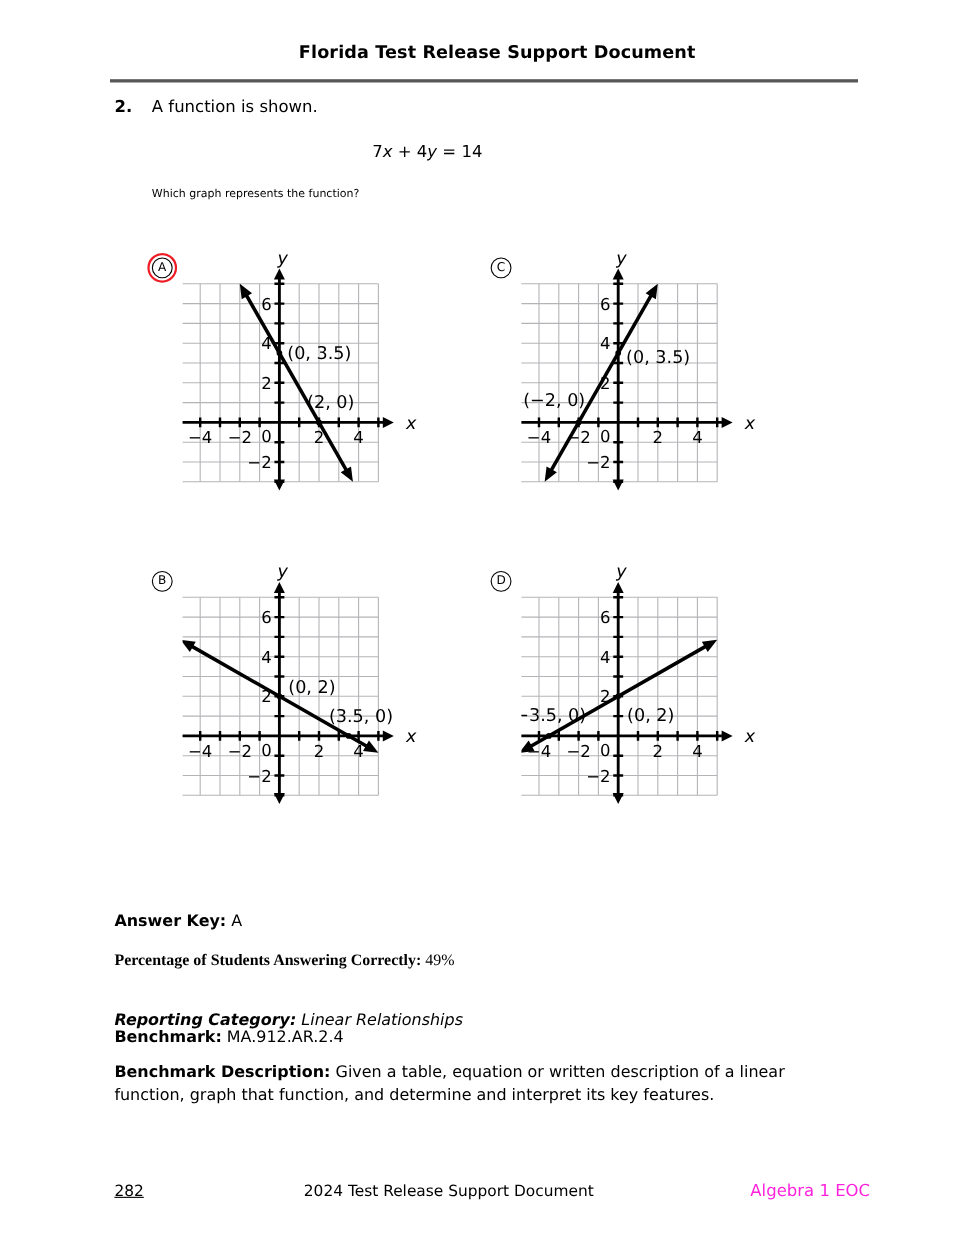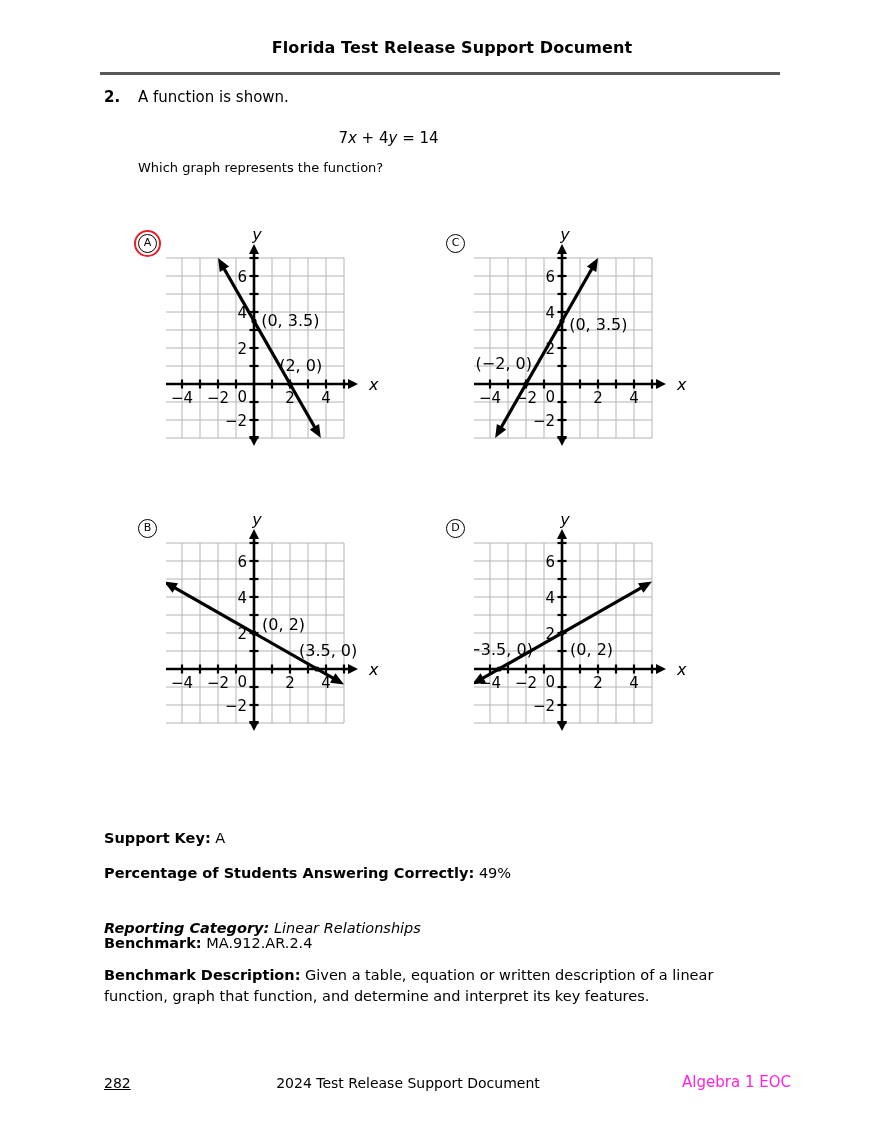--- a/index.html
+++ b/index.html
@@ -54,23 +54,23 @@
     position: absolute;
     top: 129px;
     left: 0;
     width: 777px;
     text-align: center;
     font-size: 15px;
   }
   .q-equation i { font-style: italic; }
   .q-prompt {
     position: absolute;
-    top: 160px;
+    top: 171px;
     left: 138px;
-    font-size: 13px;
+    font-size: 10px;
   }
 
   
   .option {
     position: absolute;
     width: 330px;
     height: 270px;
   }
   .opt-a { left: 130px; top: 228px; }
   .opt-c { left: 438px; top: 228px; }
@@ -108,21 +108,21 @@
   
   .meta {
     position: absolute;
     left: 104px;
     font-size: 14.5px;
     line-height: 1.45;
     width: 660px;
   }
   .meta b { font-weight: bold; }
   .meta-1 { top: 828px; }
-  .meta-2 { top: 863px; }
+  .meta-2 { top: 863px; font-family: Liberation Serif, serif; }
   .meta-3 { top: 918px; font-style: italic; }
   .meta-4 { top: 933px; }
   .meta-5 { top: 965px; }
 
   
   .footer-page {
     position: absolute;
     left: 104px;
     top: 1075px;
     font-size: 14px;
@@ -511,21 +511,21 @@
         <circle cx="88" cy="120" r="2.6" fill="#000"></circle>
         <g fill="#000" font-size="16" font-family="&quot;DejaVu Sans&quot;,&quot;Liberation Sans&quot;,sans-serif">
           <text x="96.1" y="142.1" text-anchor="start">(0, 2)</text>
           <text x="-12.799999999999997" y="142.1" text-anchor="start">(−3.5, 0)</text>
         </g>
       </svg>
     </div>
 </div>
 
 <div class="meta meta-1">
-  <b>Support Key:</b>
+  <b>Answer Key:</b>
   <span>A</span>
 </div>
 <div class="meta meta-2">
   <b>Percentage of Students Answering Correctly:</b>
   <span>49%</span>
 </div>
 <div class="meta meta-3">
   <b>Reporting Category:</b>
   <span>Linear Relationships</span>
 </div>

